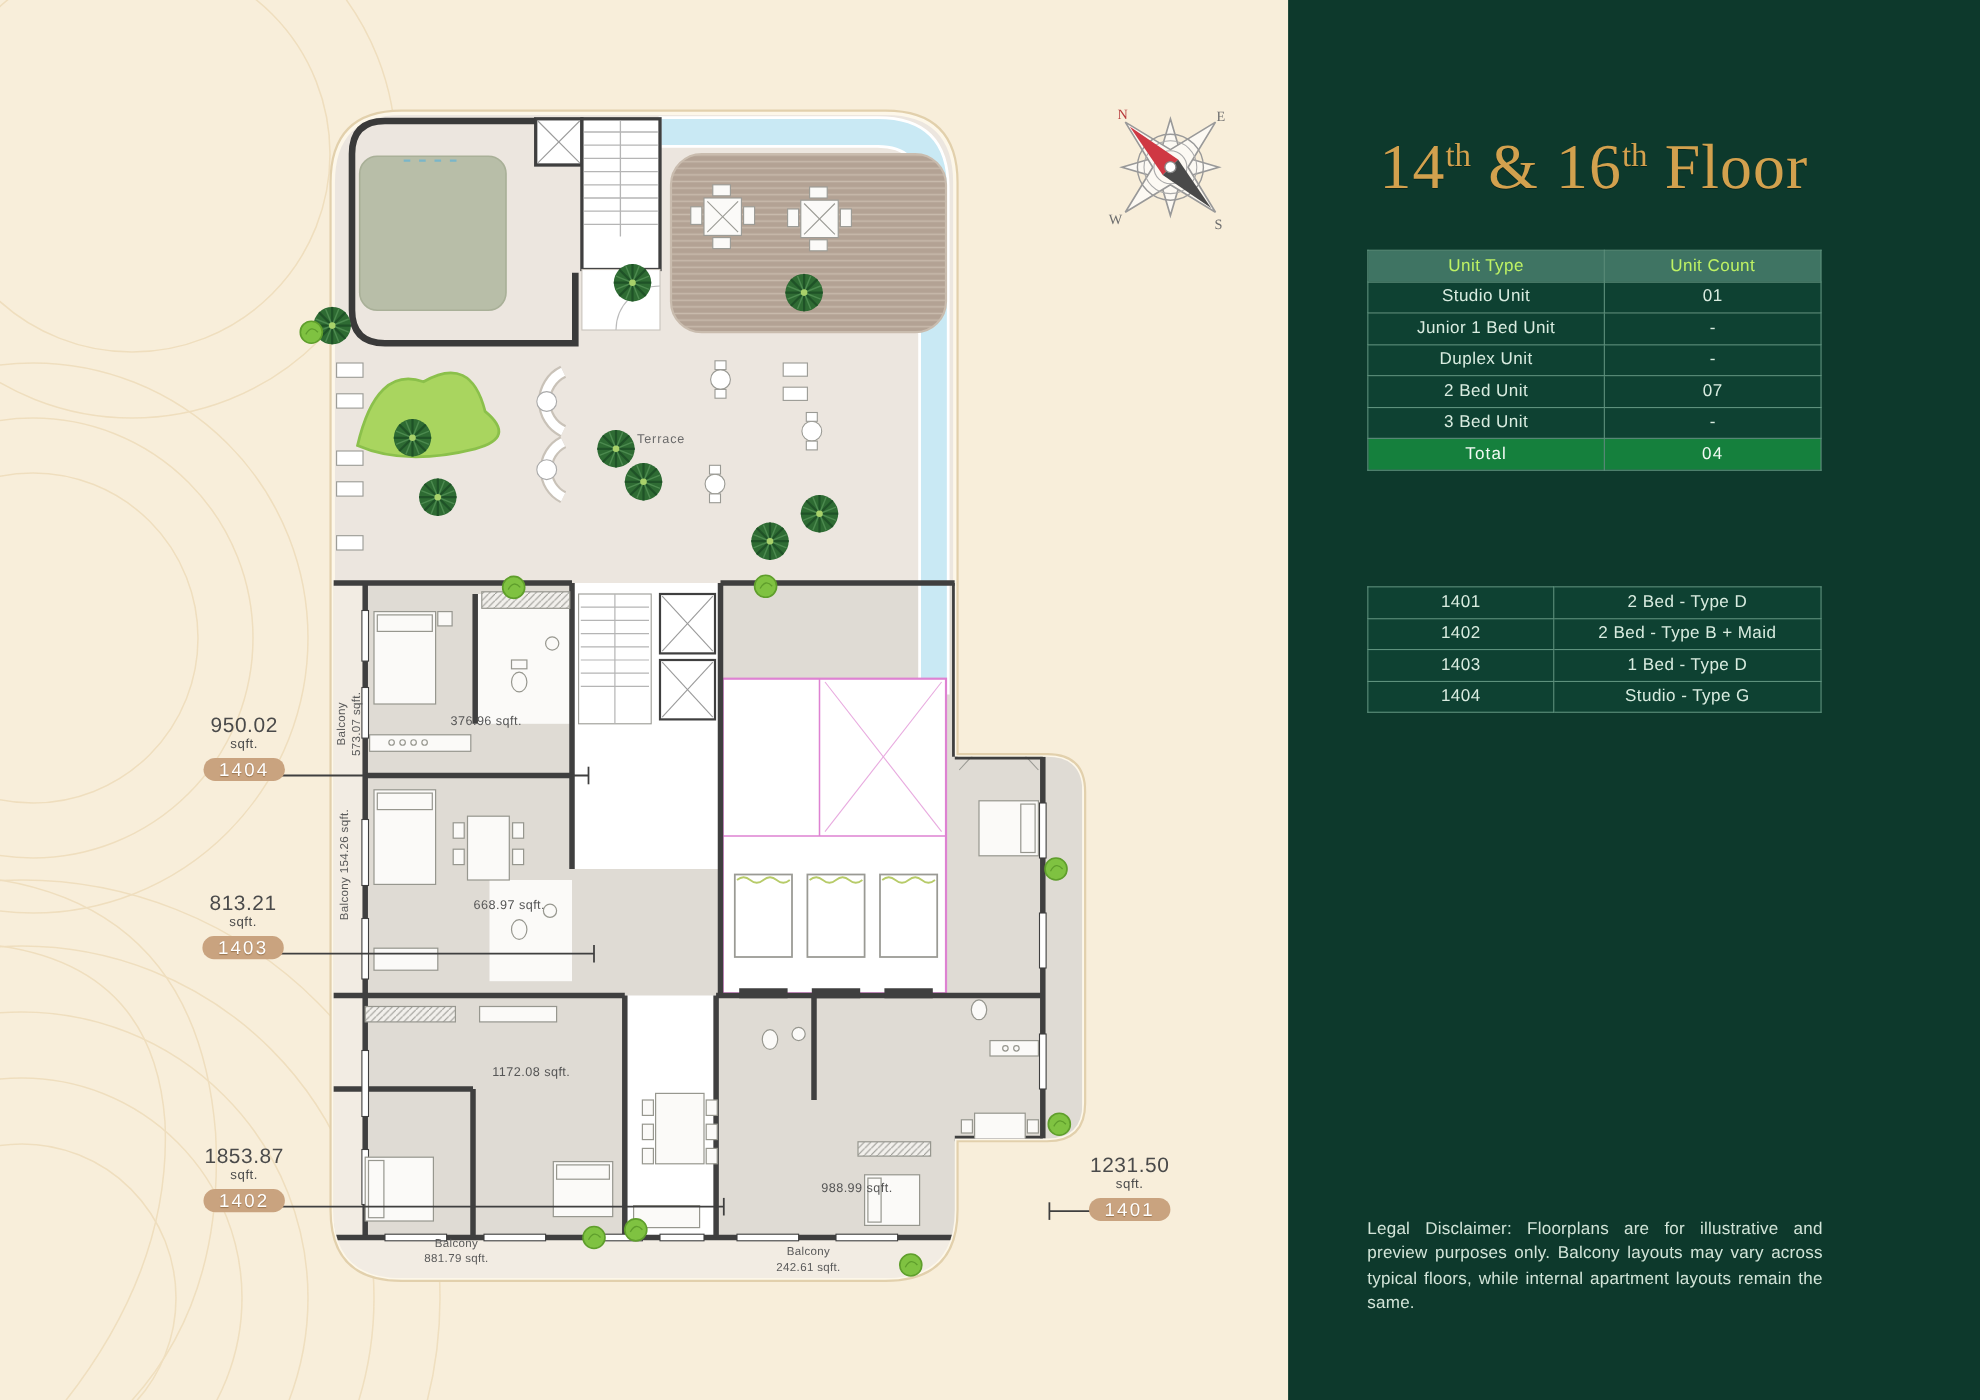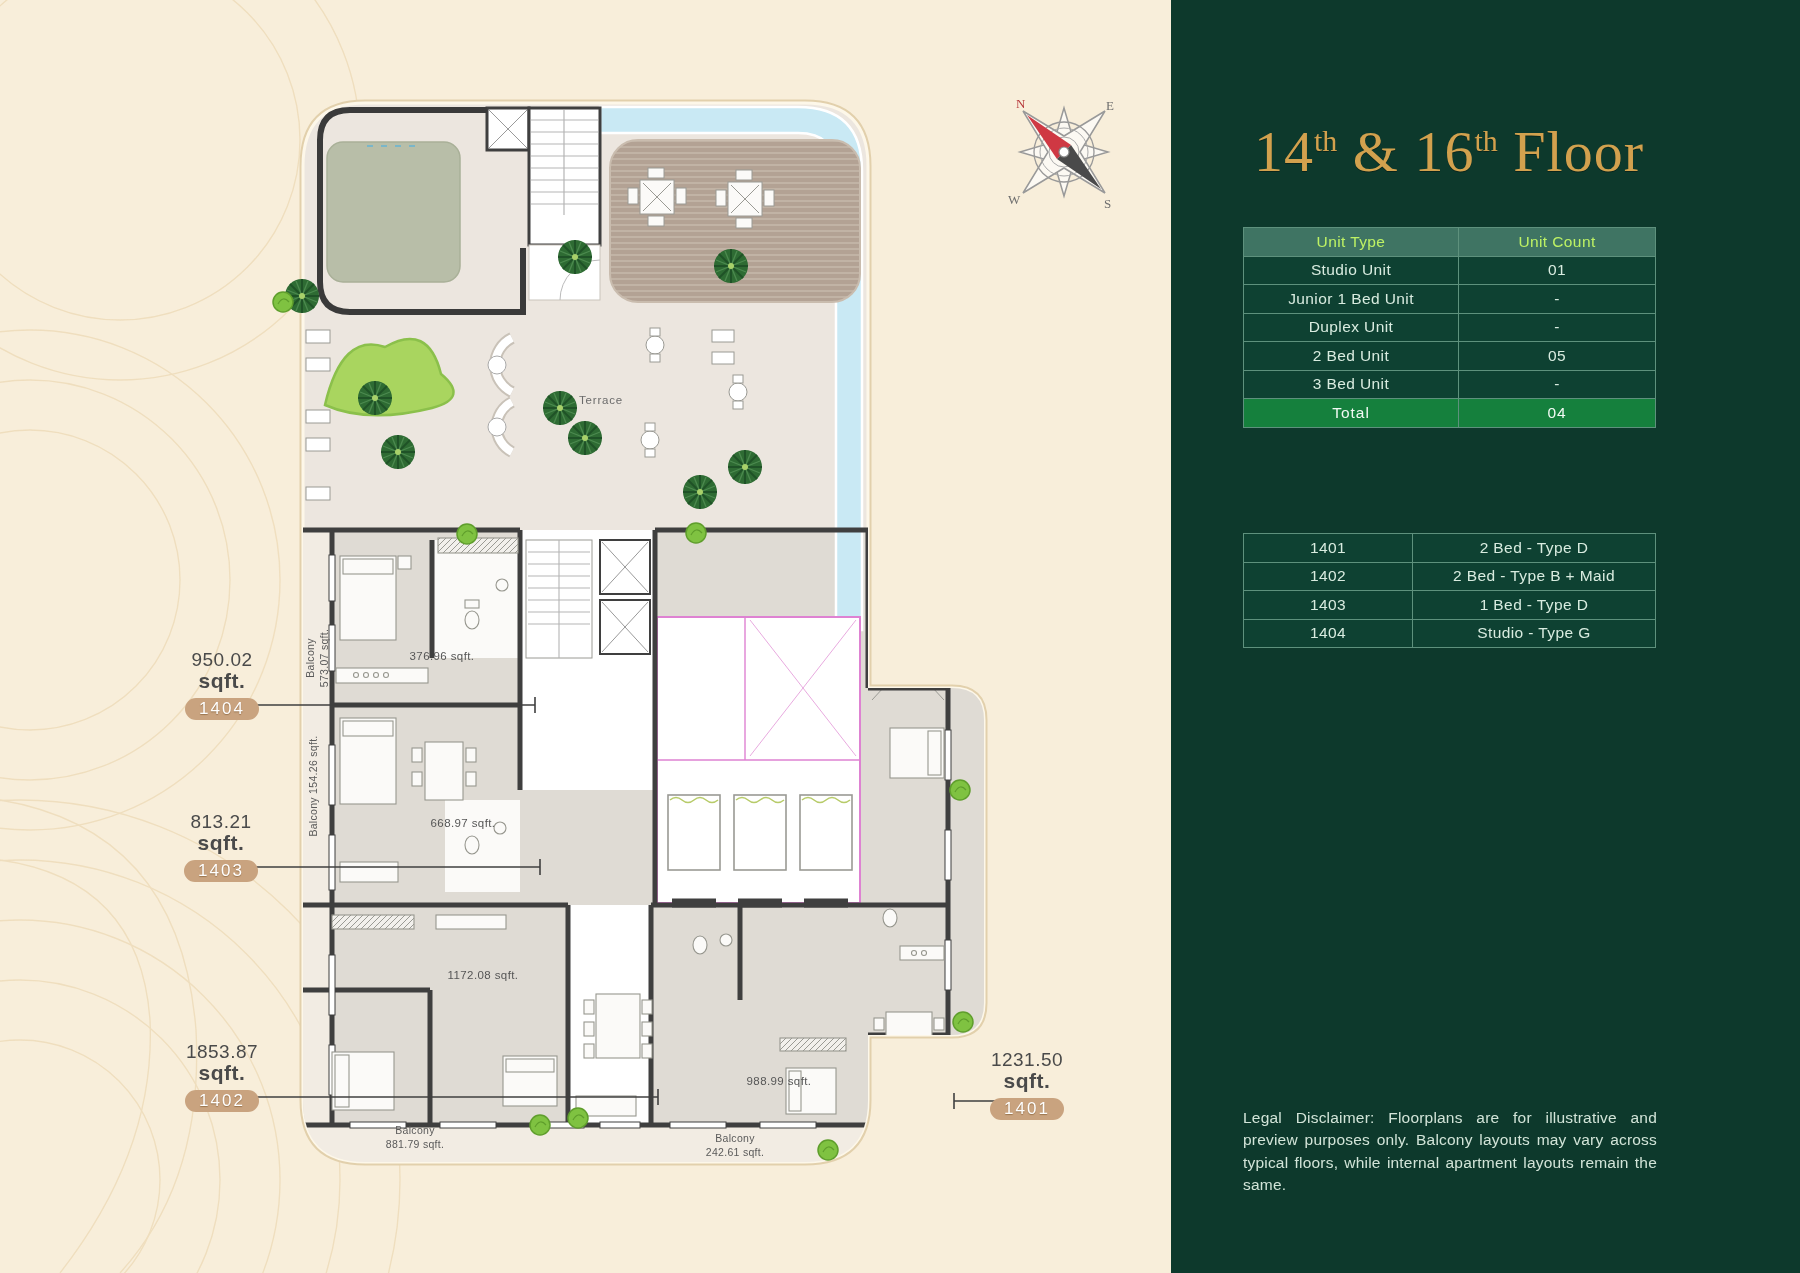--- a/index.html
+++ b/index.html
@@ -22,21 +22,21 @@
   .gtable tr.total-row td{background:#15803d;color:#f2faf4;letter-spacing:1px;}
   #unit-count-table{top:227px;}
   #unit-layout-table{top:533px;}
 
   .disclaimer{position:absolute;top:1107px;left:0;width:414px;color:#d2e4d8;
     font-size:15.5px;line-height:1.44;text-align:justify;letter-spacing:.2px;}
 
   
   .callout{position:absolute;text-align:center;color:#4a4a4a;font-size:19px;
     line-height:1.05;letter-spacing:.5px;width:130px;transform:translateX(-50%);}
-  .callout .sqft{font-size:21px;font-weight:bold;}
+  .callout .sqft{font-size:12px;}
   .badge{display:inline-block;margin-top:6px;background:#c9a37f;color:#fff;
     border-radius:13px;padding:2px 14px;font-size:17px;letter-spacing:2px;
     text-shadow:0 1px 1px rgba(120,85,45,.6);}
   .arealabel{position:absolute;transform:translate(-50%,-50%);font-size:11.5px;
     color:#565656;letter-spacing:.4px;white-space:nowrap;}
   .balcony-label{position:absolute;transform:translate(-50%,-50%);font-size:10.5px;
     color:#5a5a5a;text-align:center;line-height:1.3;letter-spacing:.3px;white-space:nowrap;}
   .balcony-label.vertical{transform:translate(-50%,-50%) rotate(-90deg);}
   .terrace-label{position:absolute;transform:translate(-50%,-50%);font-size:11.5px;
     color:#6b6b6b;letter-spacing:.8px;}
@@ -468,21 +468,21 @@
         <tr>
           <td>Junior 1 Bed Unit</td>
           <td>-</td>
         </tr>
         <tr>
           <td>Duplex Unit</td>
           <td>-</td>
         </tr>
         <tr>
           <td>2 Bed Unit</td>
-          <td>05</td>
+          <td>07</td>
         </tr>
         <tr>
           <td>3 Bed Unit</td>
           <td>-</td>
         </tr>
         <tr class="total-row">
           <td>Total</td>
           <td>04</td>
         </tr>
       </tbody>

